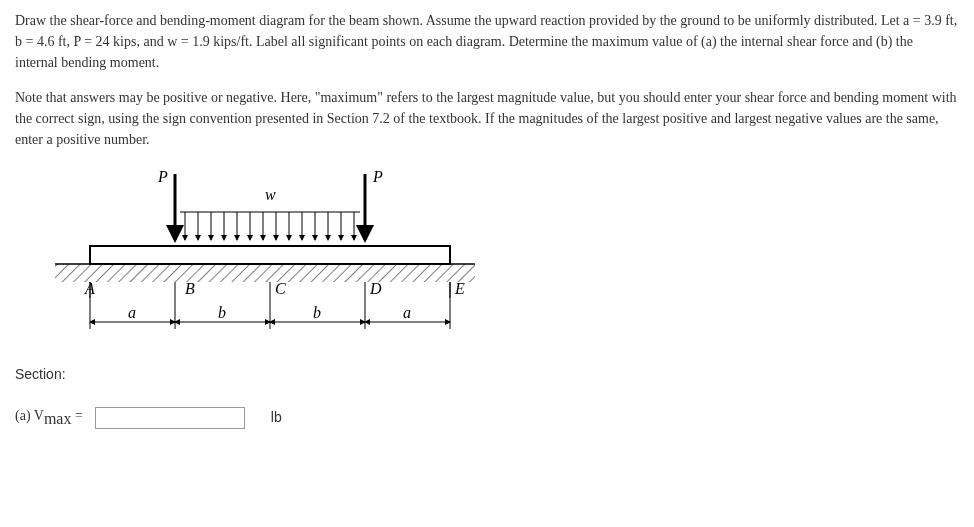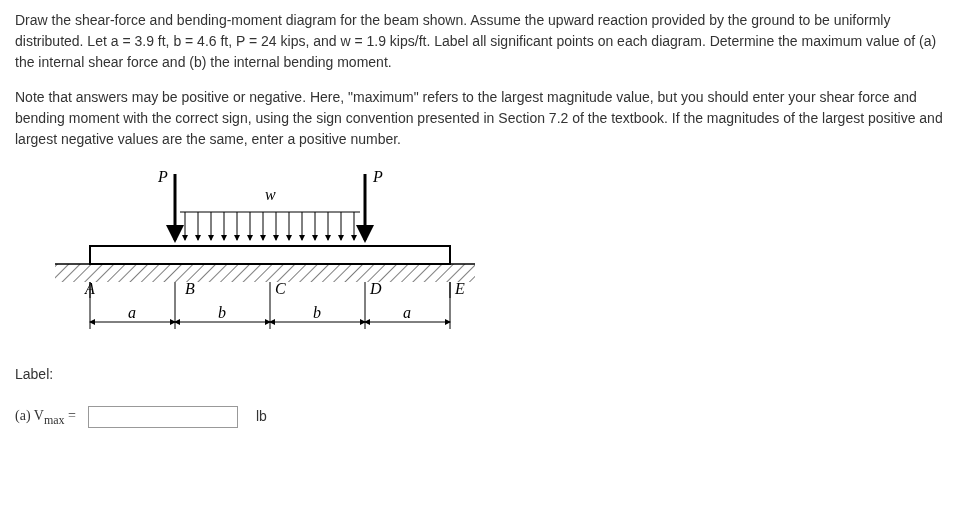--- a/index.html
+++ b/index.html
@@ -6,20 +6,21 @@
       font-family: Arial, Helvetica, sans-serif;
       font-size: 14px;
       line-height: 1.5;
       color: #333;
       margin: 0;
       padding: 10px 15px;
       background: #fff;
     }
     p {
       margin: 0 0 14px 0;
+      font-family: Liberation Serif, serif;
     }
     .diagram-container {
       margin: 10px 0 20px 40px;
       position: relative;
       width: 420px;
       height: 180px;
     }
     svg text {
       font-family: 'Times New Roman', serif;
       font-size: 16px;
@@ -32,32 +33,32 @@
       margin: 8px 0;
       display: flex;
       align-items: center;
     }
     .answer-label {
       font-family: 'Times New Roman', serif;
       font-size: 14px;
       margin-right: 6px;
     }
     .answer-sub {
-      font-size: 12px;
+      font-size: 16px;
       vertical-align: sub;
     }
     input[type="text"] {
       border: 1px solid #999;
       height: 20px;
       width: 140px;
       margin: 0 6px;
       padding: 0 4px;
     }
     .unit {
-      margin-left: 12px;
+      margin-left: 20px;
     }
   </style>
 </head>
 <body>
 
 <p>Draw the shear-force and bending-moment diagram for the beam shown.  Assume the upward reaction provided by the ground to be uniformly distributed.  Let a = 3.9 ft, b = 4.6 ft, P = 24 kips, and w = 1.9 kips/ft.  Label all significant points on each diagram.  Determine the maximum value of (a) the internal shear force and (b) the internal bending moment.</p>
 <p>Note that answers may be positive or negative. Here, "maximum" refers to the largest magnitude value, but you should enter your shear force and bending moment with the correct sign, using the sign convention presented in Section 7.2 of the textbook. If the magnitudes of the largest positive and largest negative values are the same, enter a positive number.</p>
 
 <div class="diagram-container">
   <svg width="420" height="180" viewBox="0 0 420 180">
@@ -134,21 +135,21 @@
 
     <line x1="215" y1="158" x2="310" y2="158" stroke="#000" stroke-width="1" marker-start="url(#arrowheadL)" marker-end="url(#arrowhead)"></line>
     <text x="258" y="154">b</text>
 
     <line x1="310" y1="158" x2="395" y2="158" stroke="#000" stroke-width="1" marker-start="url(#arrowheadL)" marker-end="url(#arrowhead)"></line>
     <text x="348" y="154">a</text>
   </svg>
 </div>
 
 <div class="answer-section">
-  <div style="margin-bottom:20px;">Label:</div>
+  <div style="margin-bottom:20px;">Section:</div>
 
   <div class="answer-row">
     <span class="answer-label">
       <span>(a) V</span><span class="answer-sub">max</span><span> = </span>
     </span>
     <input type="text" style="">
     <span class="unit">lb</span>
   </div>
 
 </div>

